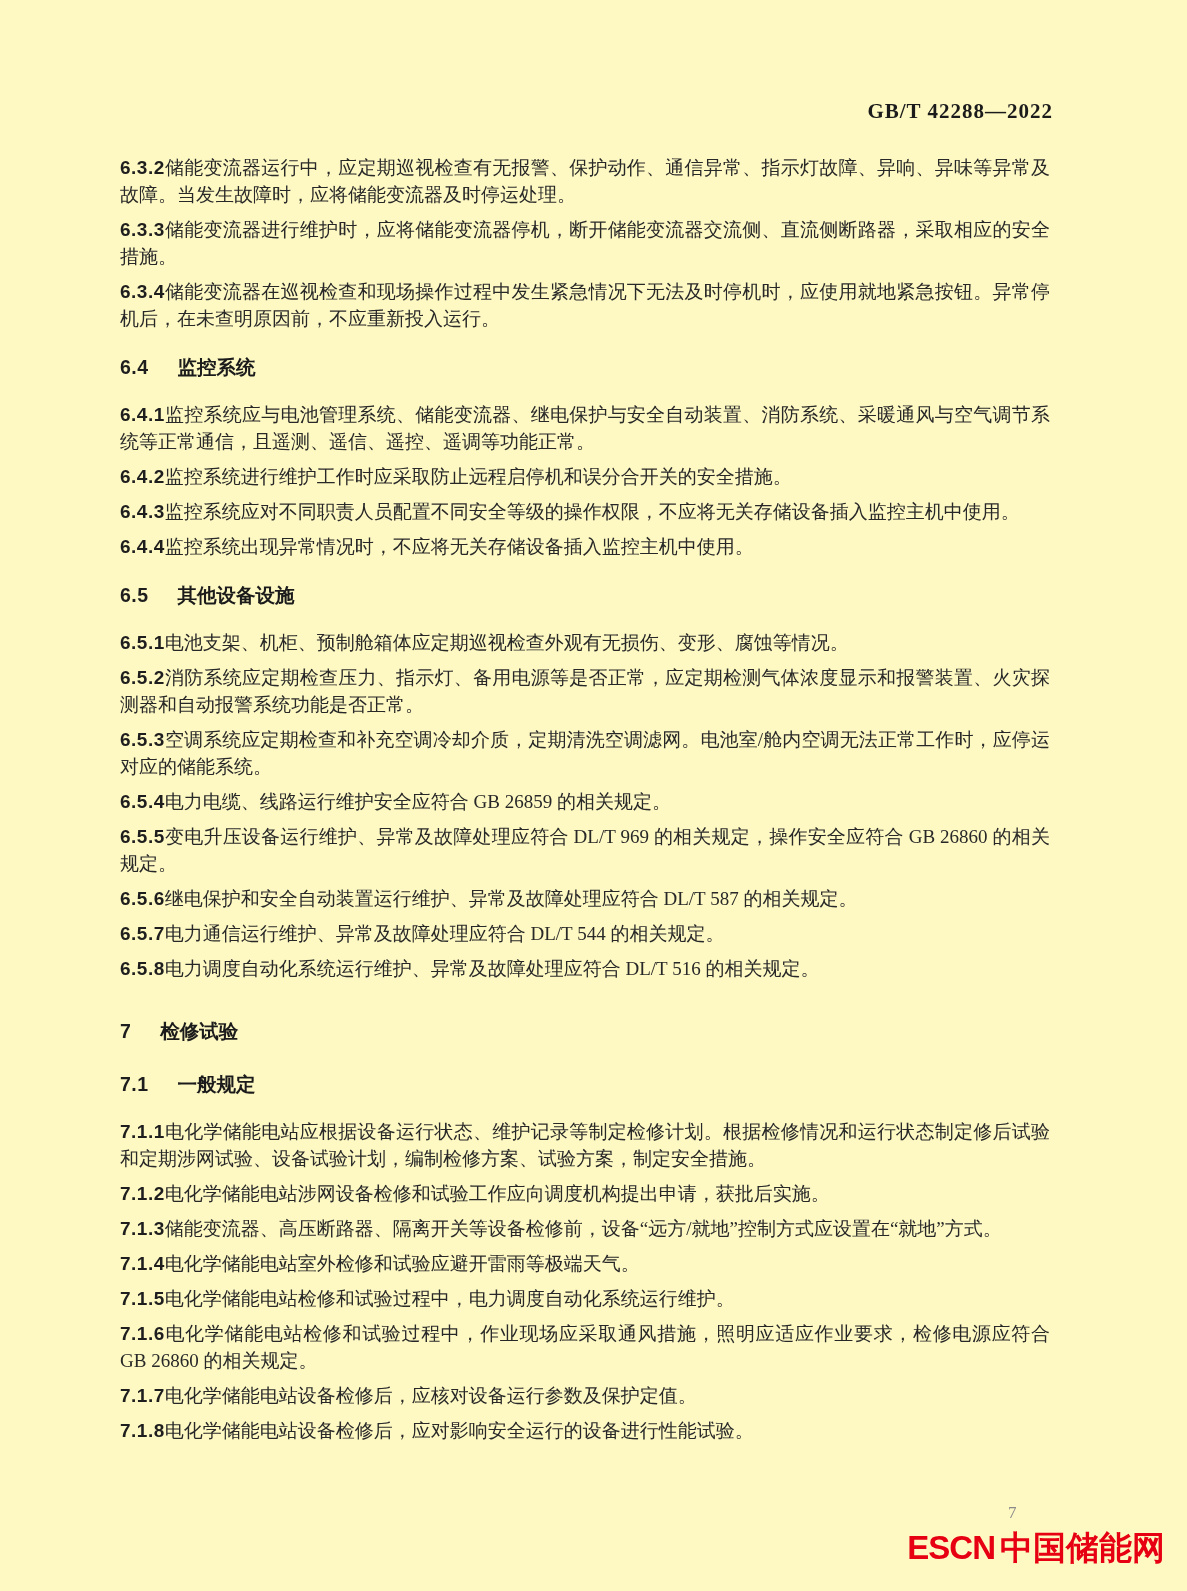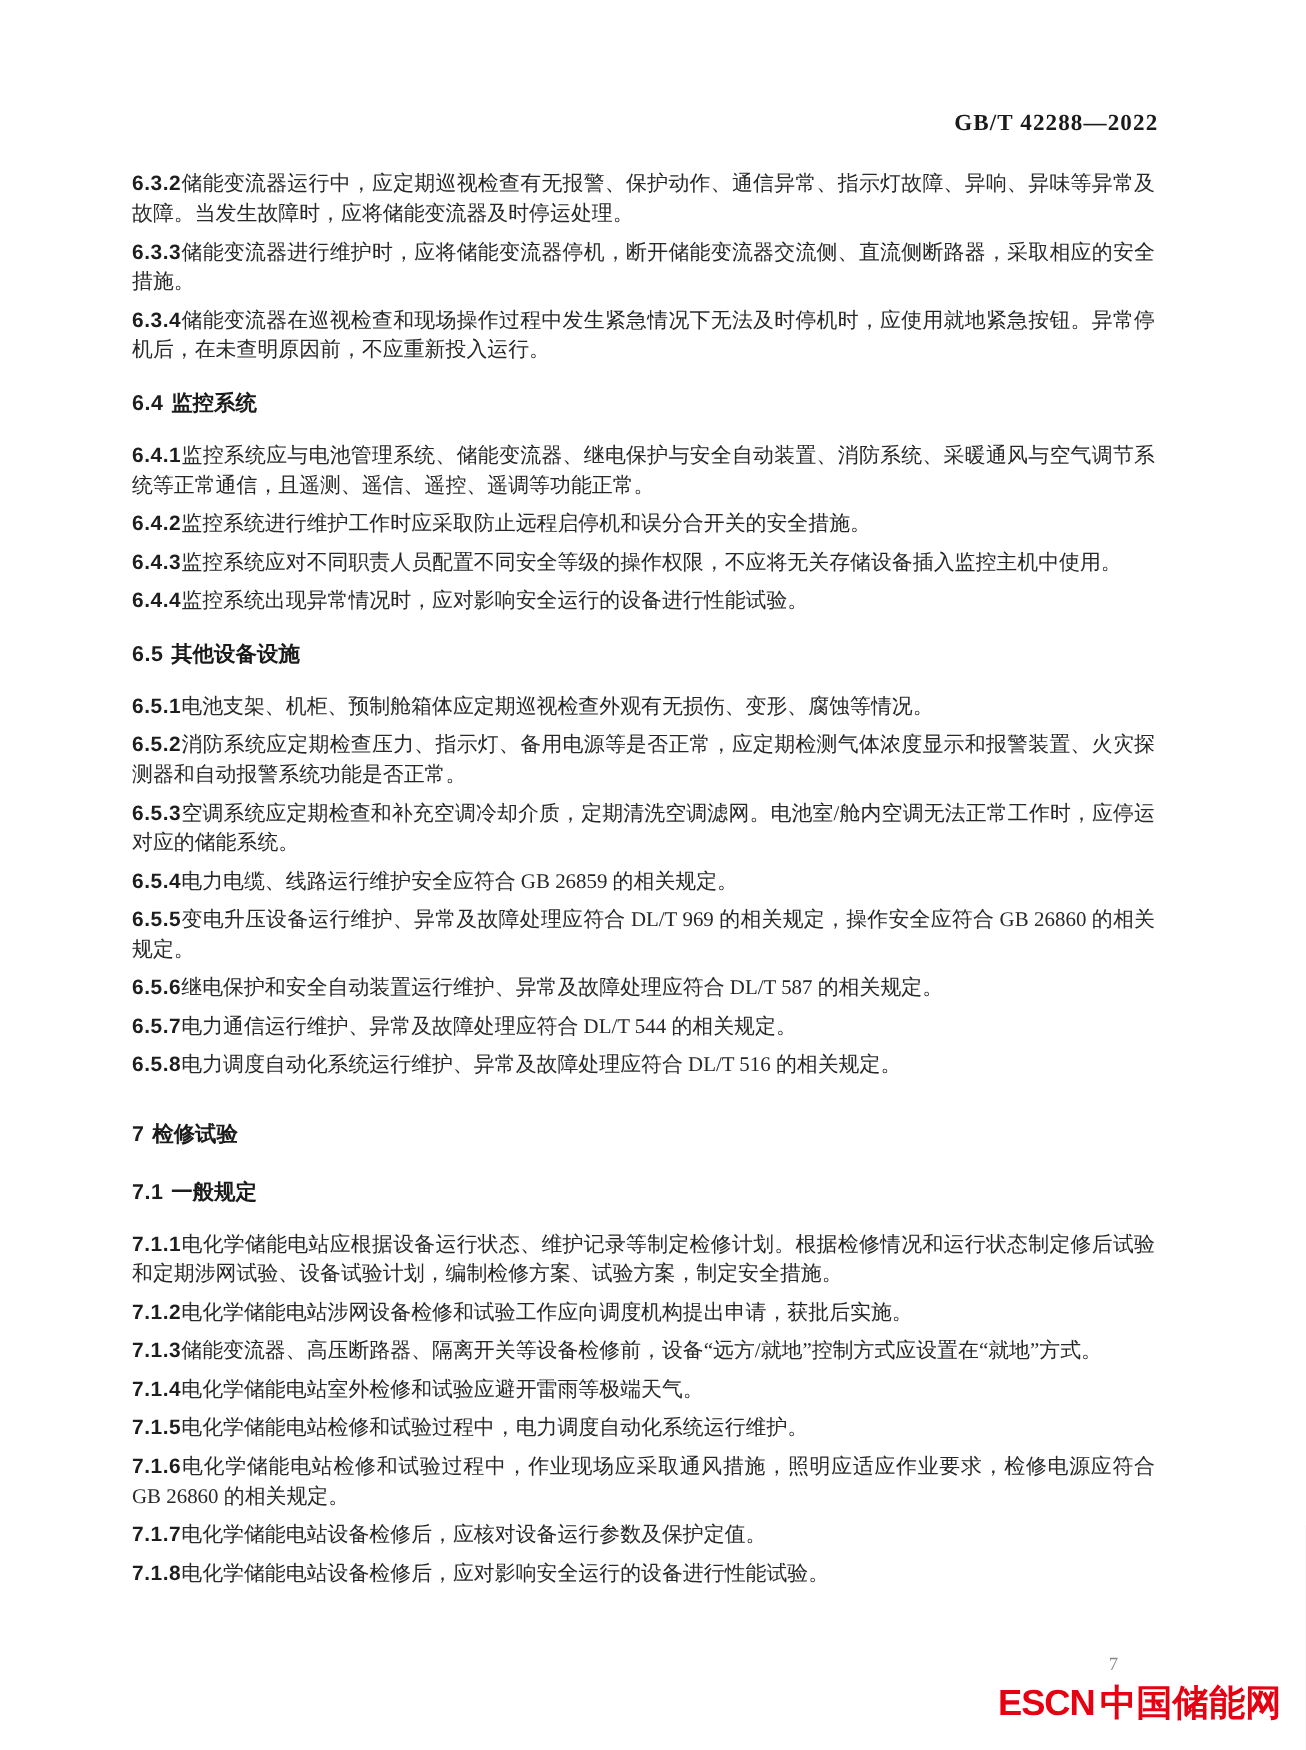--- a/index.html
+++ b/index.html
@@ -1,21 +1,21 @@
 <!DOCTYPE html>
 <html><head>
 <meta charset="utf-8">
 <style>
   html, body { margin: 0; padding: 0; }
   body { background: #e8e8e8; }
   .page {
     position: relative;
     width: 1187px;
     height: 1591px;
-    background: #ffffff;
+    background: #fef9c3;
     overflow: hidden;
     font-family: "Liberation Serif", "DejaVu Serif", serif;
     color: #262626;
     margin: 0 auto;
   }
   .doc-header {
     position: absolute;
     top: 99px;
     right: 134px;
     font-size: 21px;
@@ -44,21 +44,21 @@
   }
   .h1, .h2 {
     font-family: "Liberation Sans", "DejaVu Sans", sans-serif;
     font-size: 19.5px;
     font-weight: 700;
     line-height: 27px;
     color: #1b1b1b;
   }
   .h2 { margin: 22px 0 20px 0; }
   .h1 { margin: 36px 0 26px 0; }
-  .h1 .cnum, .h2 .cnum { margin-right: 7px; }
+  .h1 .cnum, .h2 .cnum { margin-right: 29px; }
   .first-clause { margin-top: 32px; }
   .page-number {
     position: absolute;
     top: 1503px;
     left: 1008px;
     font-size: 17px;
     color: #8a8a8a;
   }
   .footer-logo {
     position: absolute;
@@ -86,21 +86,21 @@
 
     <p class="clause first-clause"><span class="cnum">6.3.2</span><span>储能变流器运行中，应定期巡视检查有无报警、保护动作、通信异常、指示灯故障、异响、异味等异常及故障。当发生故障时，应将储能变流器及时停运处理。</span></p>
     <p class="clause"><span class="cnum">6.3.3</span><span>储能变流器进行维护时，应将储能变流器停机，断开储能变流器交流侧、直流侧断路器，采取相应的安全措施。</span></p>
     <p class="clause"><span class="cnum">6.3.4</span><span>储能变流器在巡视检查和现场操作过程中发生紧急情况下无法及时停机时，应使用就地紧急按钮。异常停机后，在未查明原因前，不应重新投入运行。</span></p>
 
     <p class="h2"><span class="cnum">6.4</span><span>监控系统</span></p>
 
     <p class="clause"><span class="cnum">6.4.1</span><span>监控系统应与电池管理系统、储能变流器、继电保护与安全自动装置、消防系统、采暖通风与空气调节系统等正常通信，且遥测、遥信、遥控、遥调等功能正常。</span></p>
     <p class="clause"><span class="cnum">6.4.2</span><span>监控系统进行维护工作时应采取防止远程启停机和误分合开关的安全措施。</span></p>
     <p class="clause"><span class="cnum">6.4.3</span><span>监控系统应对不同职责人员配置不同安全等级的操作权限，不应将无关存储设备插入监控主机中使用。</span></p>
-    <p class="clause"><span class="cnum">6.4.4</span><span>监控系统出现异常情况时，应对影响安全运行的设备进行性能试验。</span></p>
+    <p class="clause"><span class="cnum">6.4.4</span><span>监控系统出现异常情况时，不应将无关存储设备插入监控主机中使用。</span></p>
 
     <p class="h2"><span class="cnum">6.5</span><span>其他设备设施</span></p>
 
     <p class="clause"><span class="cnum">6.5.1</span><span>电池支架、机柜、预制舱箱体应定期巡视检查外观有无损伤、变形、腐蚀等情况。</span></p>
     <p class="clause"><span class="cnum">6.5.2</span><span>消防系统应定期检查压力、指示灯、备用电源等是否正常，应定期检测气体浓度显示和报警装置、火灾探测器和自动报警系统功能是否正常。</span></p>
     <p class="clause"><span class="cnum">6.5.3</span><span>空调系统应定期检查和补充空调冷却介质，定期清洗空调滤网。电池室/舱内空调无法正常工作时，应停运对应的储能系统。</span></p>
     <p class="clause"><span class="cnum">6.5.4</span><span>电力电缆、线路运行维护安全应符合 GB 26859 的相关规定。</span></p>
     <p class="clause"><span class="cnum">6.5.5</span><span>变电升压设备运行维护、异常及故障处理应符合 DL/T 969 的相关规定，操作安全应符合 GB 26860 的相关规定。</span></p>
     <p class="clause"><span class="cnum">6.5.6</span><span>继电保护和安全自动装置运行维护、异常及故障处理应符合 DL/T 587 的相关规定。</span></p>
     <p class="clause"><span class="cnum">6.5.7</span><span>电力通信运行维护、异常及故障处理应符合 DL/T 544 的相关规定。</span></p>

